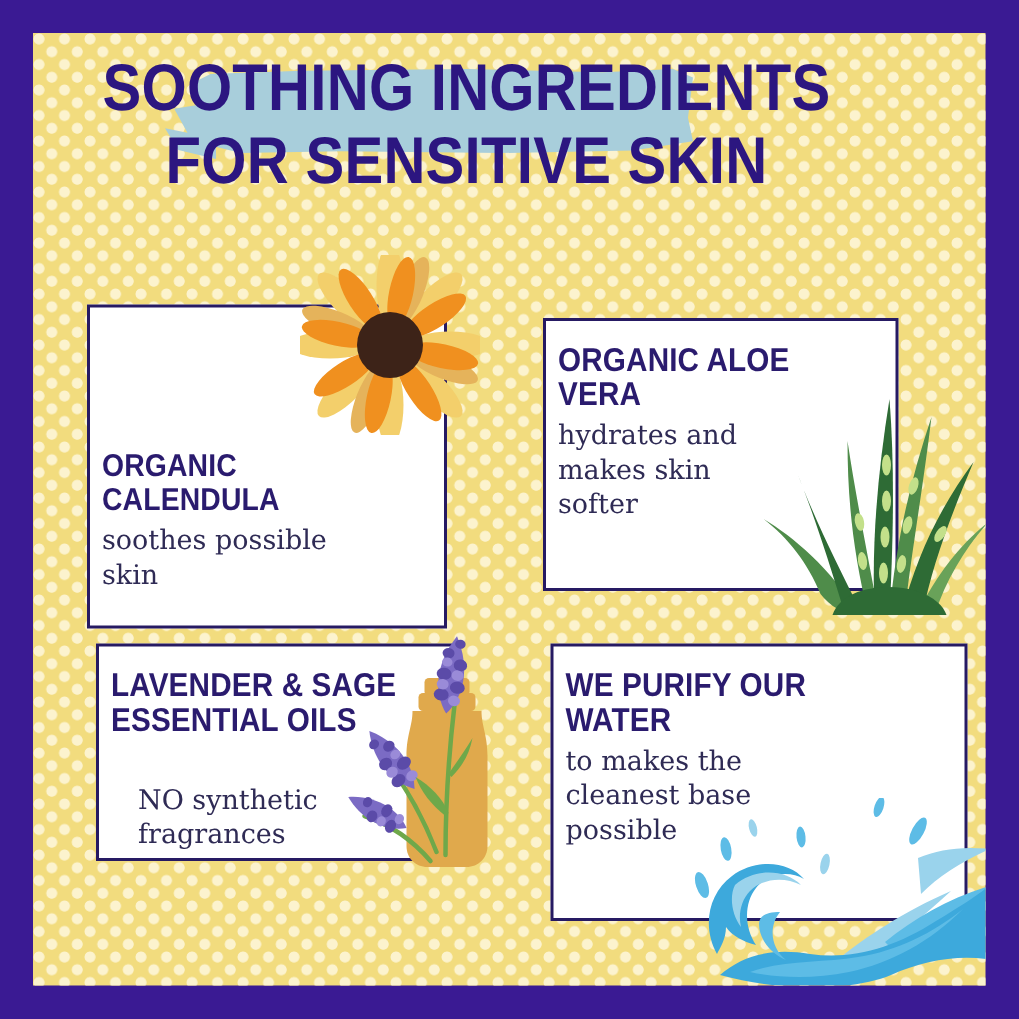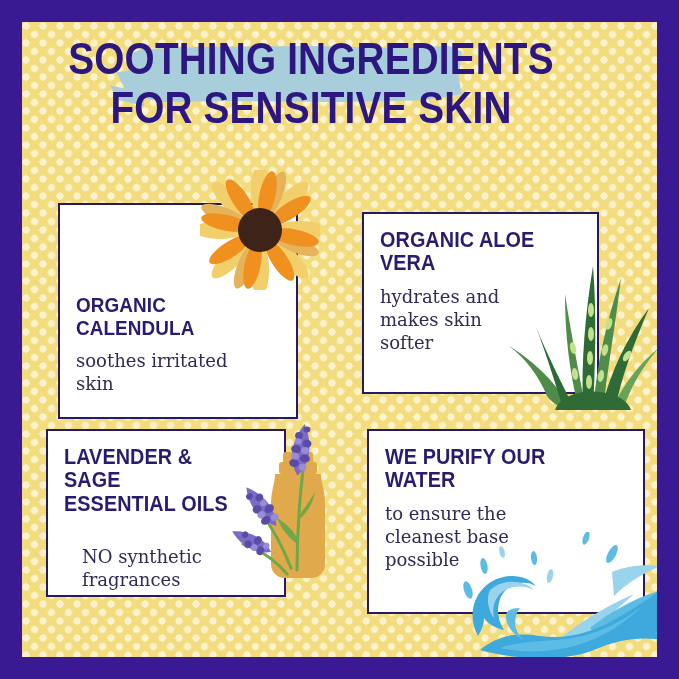--- a/index.html
+++ b/index.html
@@ -87,21 +87,21 @@
     background: #FFFFFF;
     border: 2px solid #261A63;
     box-sizing: border-box;
     z-index: 3;
   }
   .card-inner {
     position: relative;
     width: 100%;
     height: 100%;
     box-sizing: border-box;
-    padding: 14px 16px 10px 16px;
+    padding: 14px 16px 10px 8px;
     display: flex;
     flex-direction: column;
     z-index: 4;
   }
   .card-heading {
     font-family: "Liberation Sans Narrow", "Liberation Sans", sans-serif;
     font-weight: 700;
     font-size: 22px;
     line-height: 1.06;
     color: #2A1B6E;
@@ -109,34 +109,34 @@
     transform: scaleX(0.9);
     transform-origin: left center;
     white-space: pre-line;
   }
   .card-body {
     font-family: "DejaVu Serif", "Liberation Serif", serif;
     font-weight: 400;
     font-size: 18px;
     line-height: 1.28;
     color: #2F2B55;
-    margin-top: 10px;
+    margin-top: 4px;
     white-space: pre-line;
   }
 
   
   #card-calendula { left: 36px; top: 181px; width: 240px; height: 216px; }
   #card-calendula .card-inner { justify-content: flex-end; padding-bottom: 22px; }
   #card-calendula .card-heading { font-size: 21px; }
 
   
   #card-aloe { left: 340px; top: 190px; width: 237px; height: 182px; }
 
   
-  #card-lavender { left: 24px; top: 407px; width: 240px; height: 168px; }
+  #card-lavender { left: 42px; top: 407px; width: 240px; height: 145px; }
   #card-lavender .card-body { margin-top: 30px; margin-left: 18px; }
 
   
   #card-water { left: 345px; top: 407px; width: 278px; height: 185px; }
 
   
   #sunflower {
     position: absolute;
     left: 178px;
     top: 148px;
@@ -189,21 +189,21 @@
     <div id="title-block">
       <div class="brush"></div>
       <div class="brush-tail"></div>
       <span class="title-line" id="title-line-1">SOOTHING INGREDIENTS</span>
       <span class="title-line" id="title-line-2">FOR SENSITIVE SKIN</span>
     </div>
 
     <div class="card" id="card-calendula">
       <div class="card-inner">
         <div class="card-heading">ORGANIC CALENDULA</div>
-        <div class="card-body">soothes irritated
+        <div class="card-body">soothes possible
 skin</div>
       </div>
     </div>
 
     <svg id="sunflower" viewBox="0 0 120 120">
       <g transform="translate(60,60)">
 
         <g fill="#F3CF6B">
           <ellipse cx="0" cy="-40" rx="9" ry="27"></ellipse>
           <ellipse cx="0" cy="-40" rx="9" ry="27" transform="rotate(45)"></ellipse>
@@ -349,21 +349,21 @@
 
       <g fill="#6FA84A">
         <path d="M80 126 C70 118 64 110 60 100 C70 106 78 114 82 124 Z"></path>
         <path d="M84 100 C92 92 96 84 98 74 C92 84 86 92 82 98 Z"></path>
       </g>
     </svg>
 
     <div class="card" id="card-water">
       <div class="card-inner">
         <div class="card-heading">WE PURIFY OUR WATER</div>
-        <div class="card-body">to ensure the
+        <div class="card-body">to makes the
 cleanest base
 possible</div>
       </div>
     </div>
 
     <svg id="water" viewBox="0 0 200 125">
 
       <path d="M96 108 C116 92 140 76 172 62 C150 82 130 98 114 112 Z" fill="#9AD3EC"></path>
       <path d="M150 40 C164 34 180 32 198 34 C180 42 164 52 152 64 Z" fill="#9AD3EC"></path>
       <path d="M128 96 C148 80 172 66 200 58 C176 74 154 90 138 106 Z" fill="#5DBCE6"></path>

